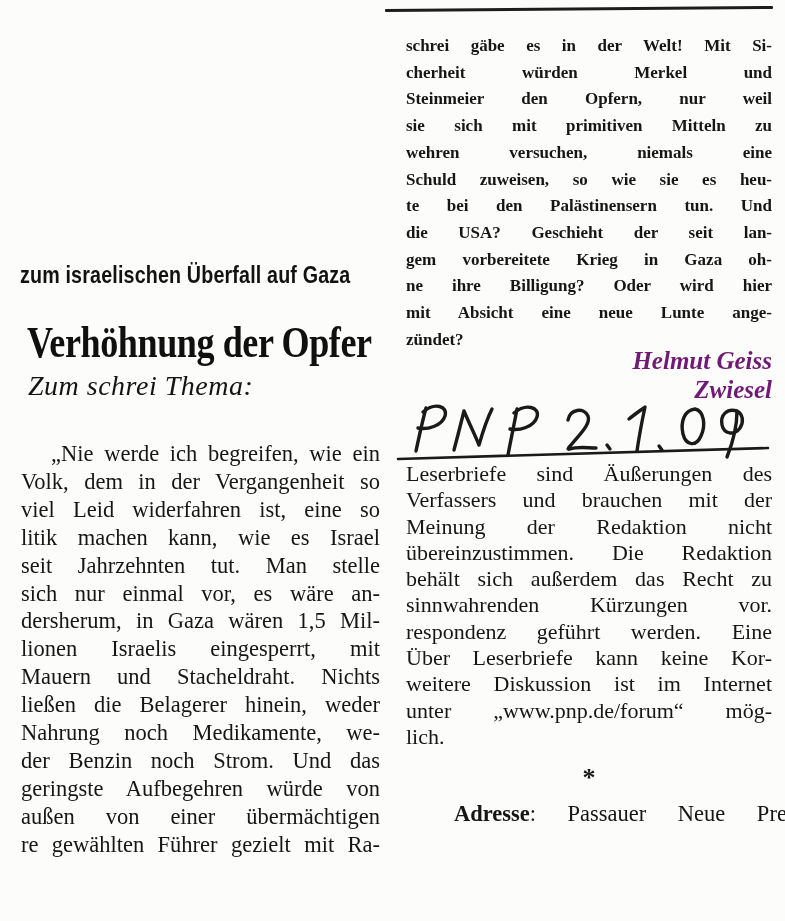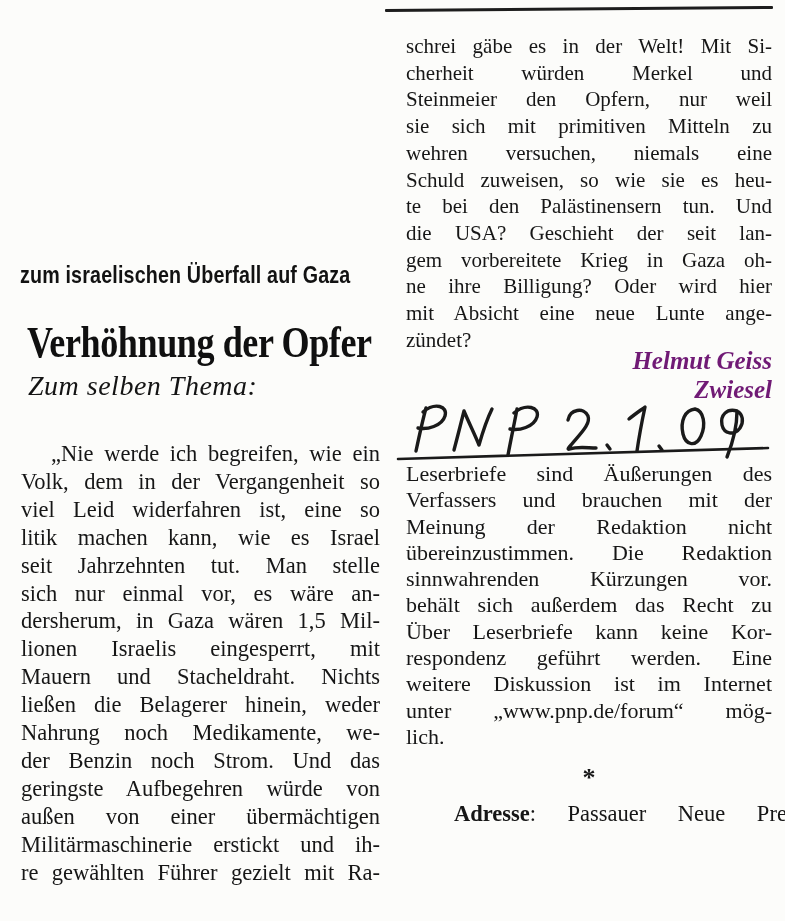--- a/index.html
+++ b/index.html
@@ -25,21 +25,21 @@
     transform:scaleX(0.82); transform-origin:left top;
     color:#101010;
   }
   .subhead {
     left:28px; top:371px; font-style:italic;
     font-size:28px; line-height:30px; letter-spacing:0.5px;
     color:#141414; white-space:nowrap;
   }
 
   .colL { left:21px;  top:404px; width:359px; font-size:22.5px; line-height:27.9px;margin-top:36px; }
-  .colR1{ left:406px; top:33px;  width:366px; font-size:21px; line-height:26.7px; }
+  .colR1{ left:406px; top:33px;  width:366px; font-size:17px; line-height:26.7px;font-weight:bold; }
   .disclaimer { left:406px; top:461px; width:366px; font-size:22px; line-height:26.3px; }
   .address    { left:406px; top:801px; width:366px; font-size:22.5px; line-height:26.3px;margin-left:48px; }
 
   .jlines .tl { text-align:justify; text-align-last:justify; text-justify:inter-word; }
   .jlines .tl.noj { text-align-last:left; }
   .indent-first .tl:first-child { text-indent:30px; }
 
   .signature {
     left:406px; top:347px; width:366px;
     font-weight:bold; font-style:italic;
@@ -64,37 +64,36 @@
 </style>
 </head>
 <body>
 
 <div class="page">
 
   <div class="abs toprule"></div>
 
   <div class="abs kicker">zum israelischen Überfall auf Gaza</div>
   <div class="abs headline">Verhöhnung der Opfer</div>
-  <div class="abs subhead">Zum selben Thema:</div>
+  <div class="abs subhead">Zum schrei Thema:</div>
   <div class="abs colL jlines indent-first">
       <div class="tl">„Nie werde ich begreifen, wie ein</div>
       <div class="tl">Volk, dem in der Vergangenheit so</div>
       <div class="tl">viel Leid widerfahren ist, eine so</div>
       <div class="tl">litik machen kann, wie es Israel</div>
       <div class="tl">seit Jahrzehnten tut. Man stelle</div>
       <div class="tl">sich nur einmal vor, es wäre an-</div>
       <div class="tl">dersherum, in Gaza wären 1,5 Mil-</div>
       <div class="tl">lionen Israelis eingesperrt, mit</div>
       <div class="tl">Mauern und Stacheldraht. Nichts</div>
       <div class="tl">ließen die Belagerer hinein, weder</div>
       <div class="tl">Nahrung noch Medikamente, we-</div>
       <div class="tl">der Benzin noch Strom. Und das</div>
       <div class="tl">geringste Aufbegehren würde von</div>
       <div class="tl">außen von einer übermächtigen</div>
-      <div class="tl">Militärmaschinerie erstickt und ih-</div>
       <div class="tl">re gewählten Führer gezielt mit Ra-</div>
     </div>
 
   <div class="abs colR1 jlines">
       <div class="tl">schrei gäbe es in der Welt! Mit Si-</div>
       <div class="tl">cherheit würden Merkel und</div>
       <div class="tl">Steinmeier den Opfern, nur weil</div>
       <div class="tl">sie sich mit primitiven Mitteln zu</div>
       <div class="tl">wehren versuchen, niemals eine</div>
       <div class="tl">Schuld zuweisen, so wie sie es heu-</div>
@@ -136,24 +135,24 @@
 
       <path d="M 2 58 L 372 47" stroke-width="2.6"></path>
     </svg>
   </div>
 
   <div class="abs disclaimer jlines">
       <div class="tl">Leserbriefe sind Äußerungen des</div>
       <div class="tl">Verfassers und brauchen mit der</div>
       <div class="tl">Meinung der Redaktion nicht</div>
       <div class="tl">übereinzustimmen. Die Redaktion</div>
+      <div class="tl">behält sich außerdem das Recht zu</div>
       <div class="tl">sinnwahrenden Kürzungen vor.</div>
-      <div class="tl">behält sich außerdem das Recht zu</div>
+      <div class="tl">respondenz geführt werden. Eine</div>
       <div class="tl">Über Leserbriefe kann keine Kor-</div>
-      <div class="tl">respondenz geführt werden. Eine</div>
       <div class="tl">weitere Diskussion ist im Internet</div>
       <div class="tl">unter „www.pnp.de/forum“ mög-</div>
       <div class="tl noj">lich.</div>
     </div>
 
   <div class="abs asterisk">*</div>
 
   <div class="abs address jlines">
     <div class="tl"><span class="bold">Adresse</span><span>: Passauer Neue Presse,</span></div>
   </div>

